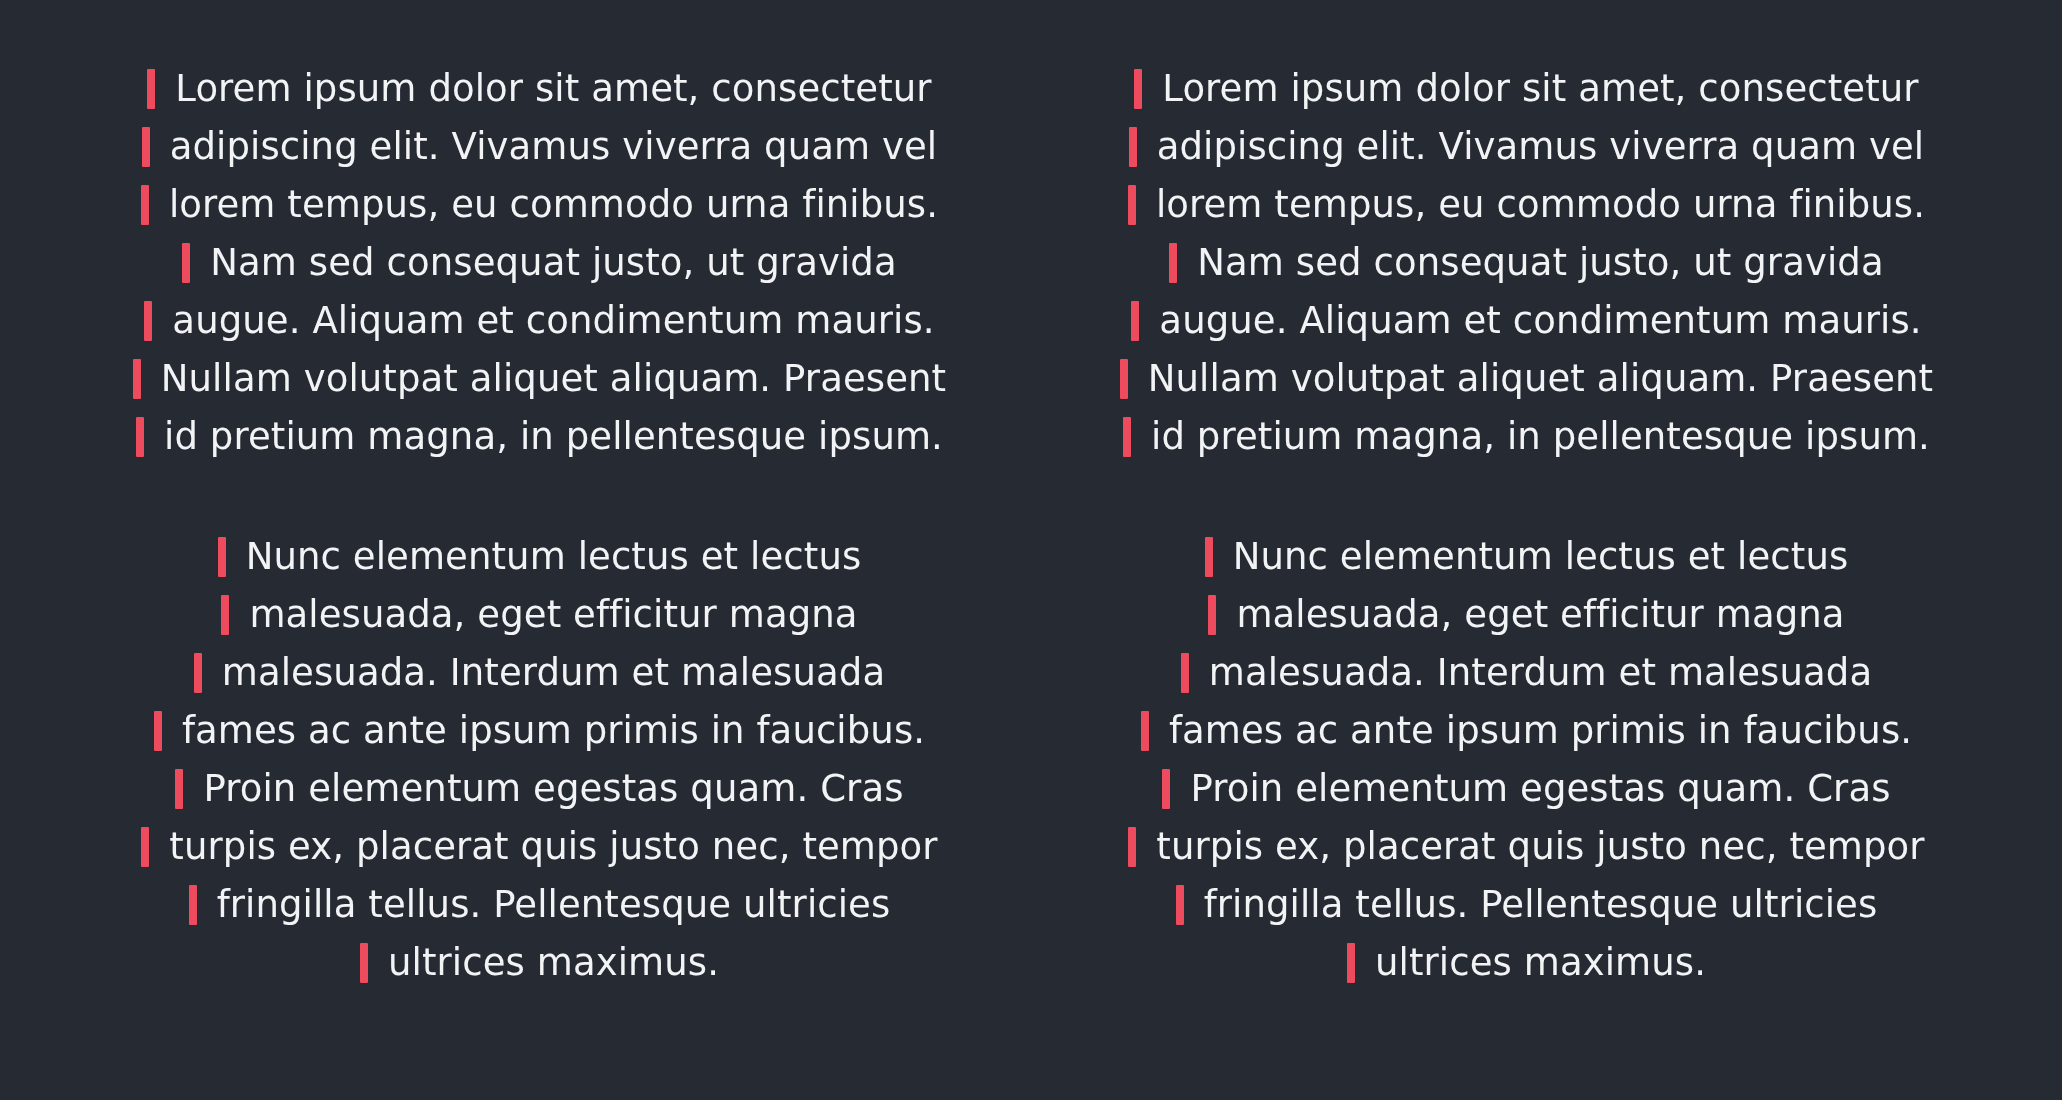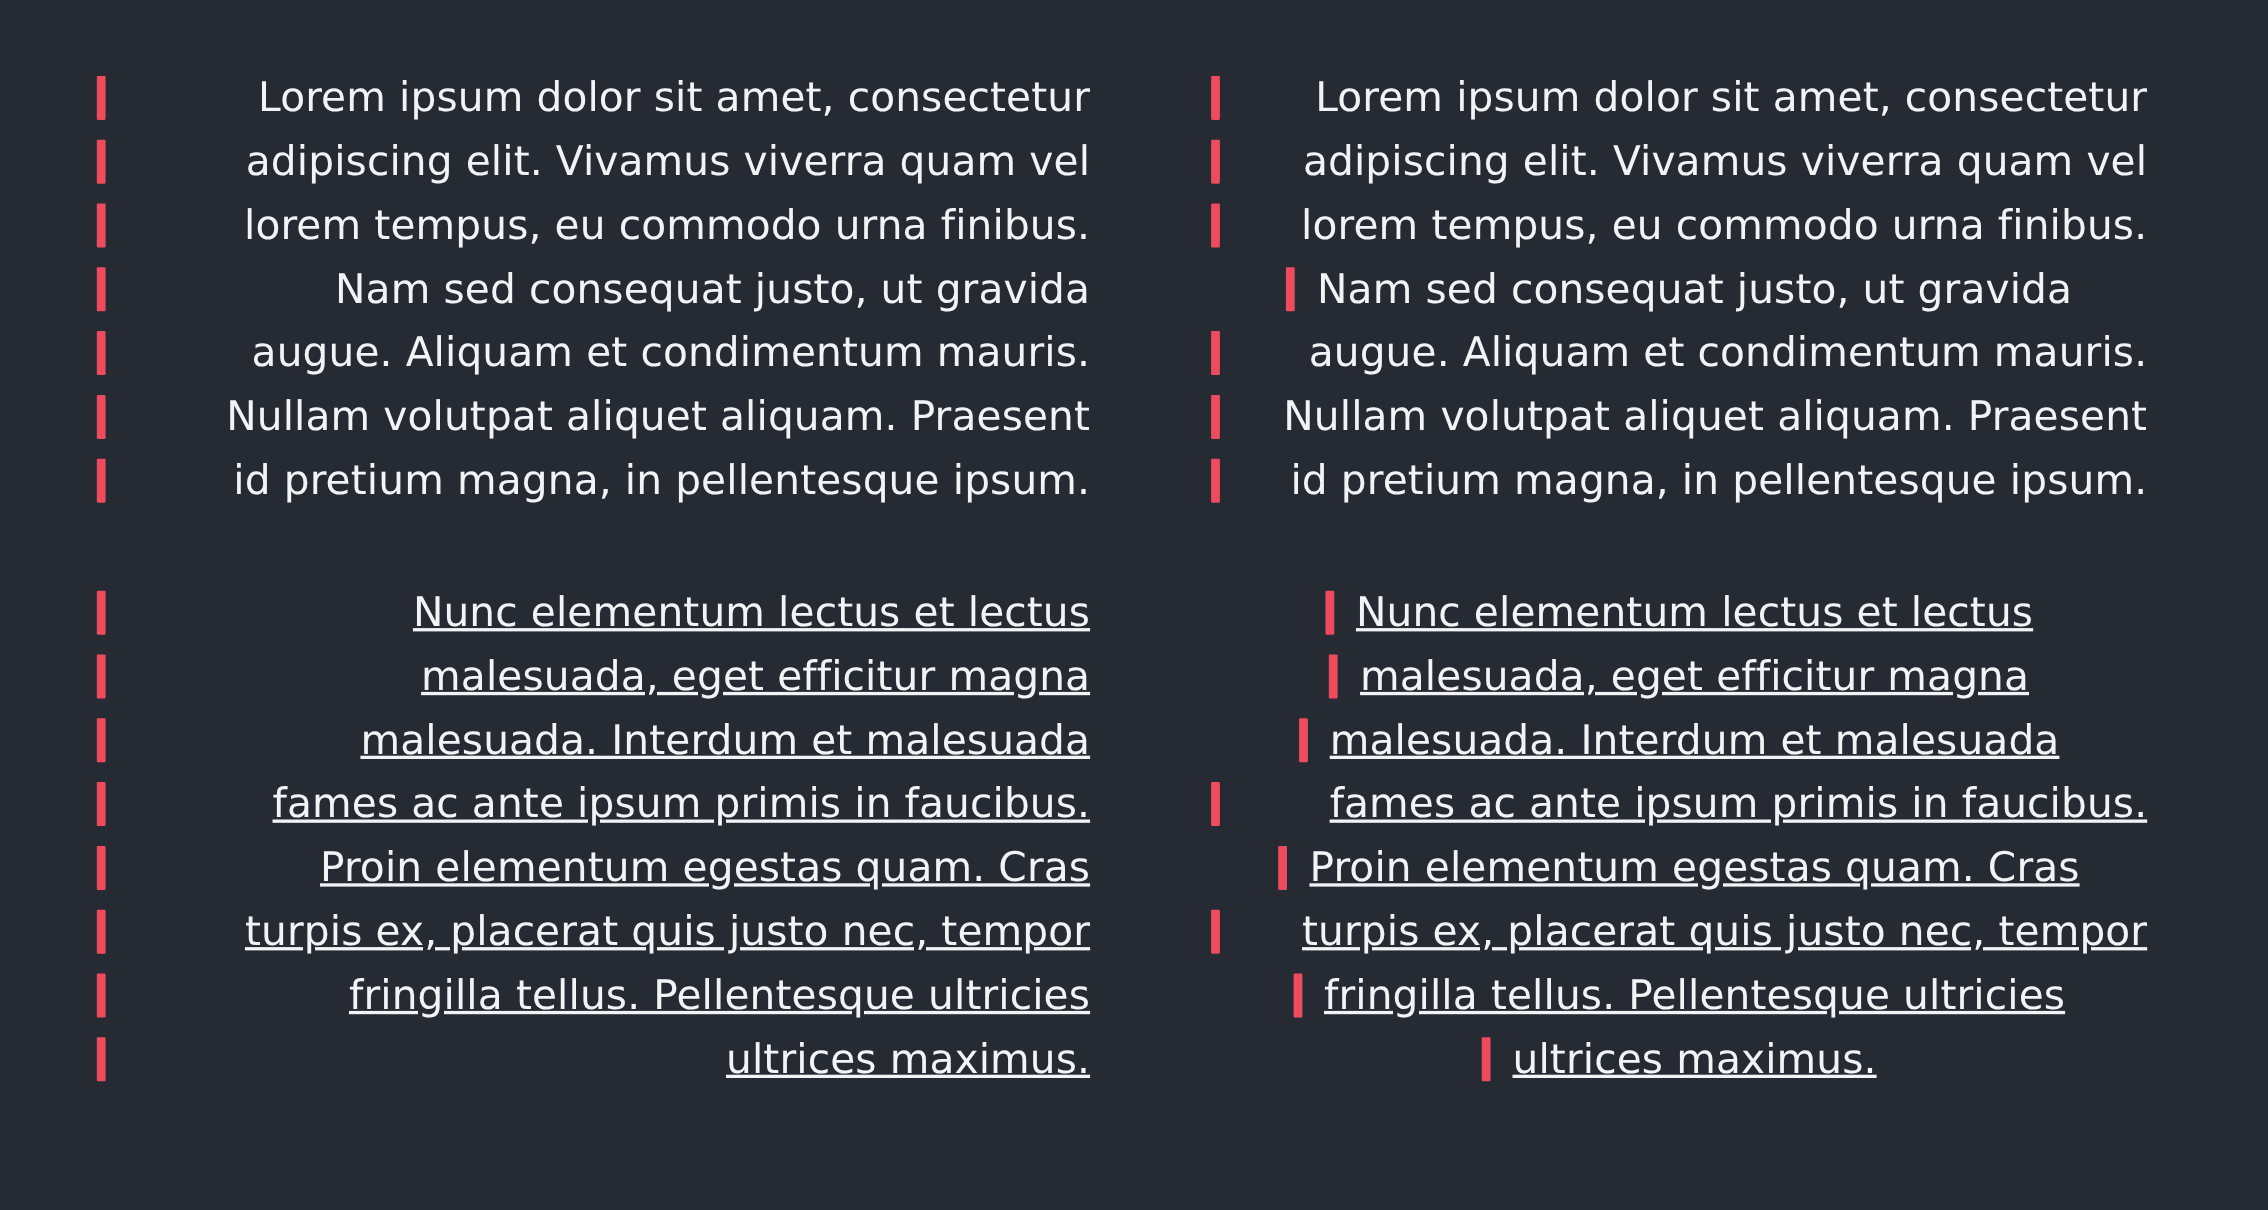--- a/index.html
+++ b/index.html
@@ -38,21 +38,20 @@
   .col-right {
     padding-left: 70px;
     padding-right: 40px;
   }
   .block {
     display: flex;
     flex-direction: column;
   }
   .block + .block {
     margin-top: 62px;
-    text-decoration: underline;
   }
   
   .line {
     display: flex;
     align-items: center;
     height: 58px;
   }
   .bar {
     flex: 0 0 auto;
     width: 8px;
@@ -61,21 +60,21 @@
     border-radius: 1px;
     margin-right: 20px;
   }
   .ltext {
     font-size: 37px;
     line-height: 44px;
     white-space: pre;
     letter-spacing: 0.1px;
   }
   
-  .line.al-left   { justify-content: space-between; }
+  .line.al-left   { justify-content: center; }
   .line.al-center { justify-content: center; }
 </style>
 </head>
 <body style="background: rgb(38, 42, 51); color: rgb(242, 243, 245);">
 
 <div class="page" style="background: rgb(38, 42, 51);">
 
   <div class="column col-left">
 
     <div class="block">

